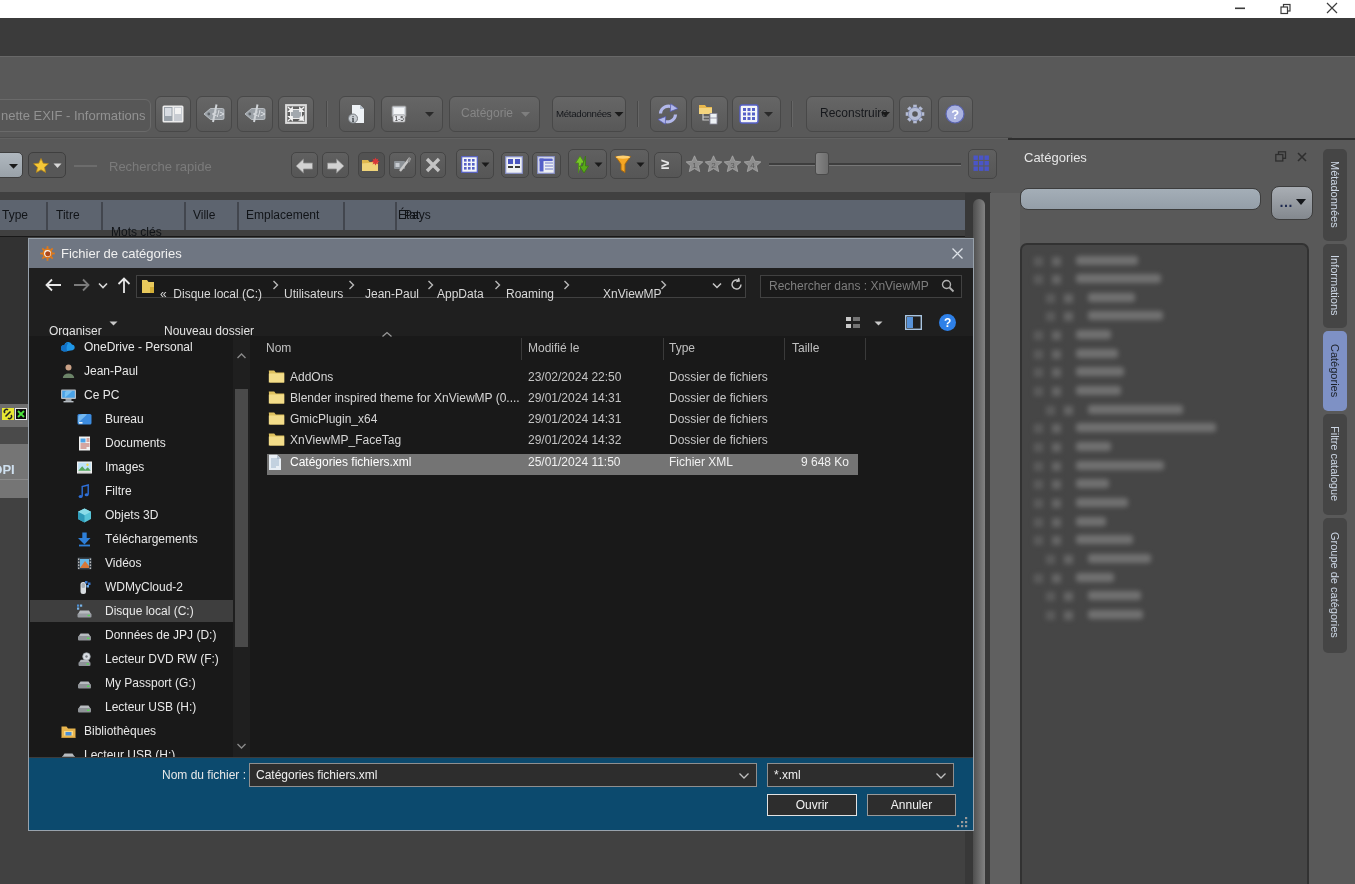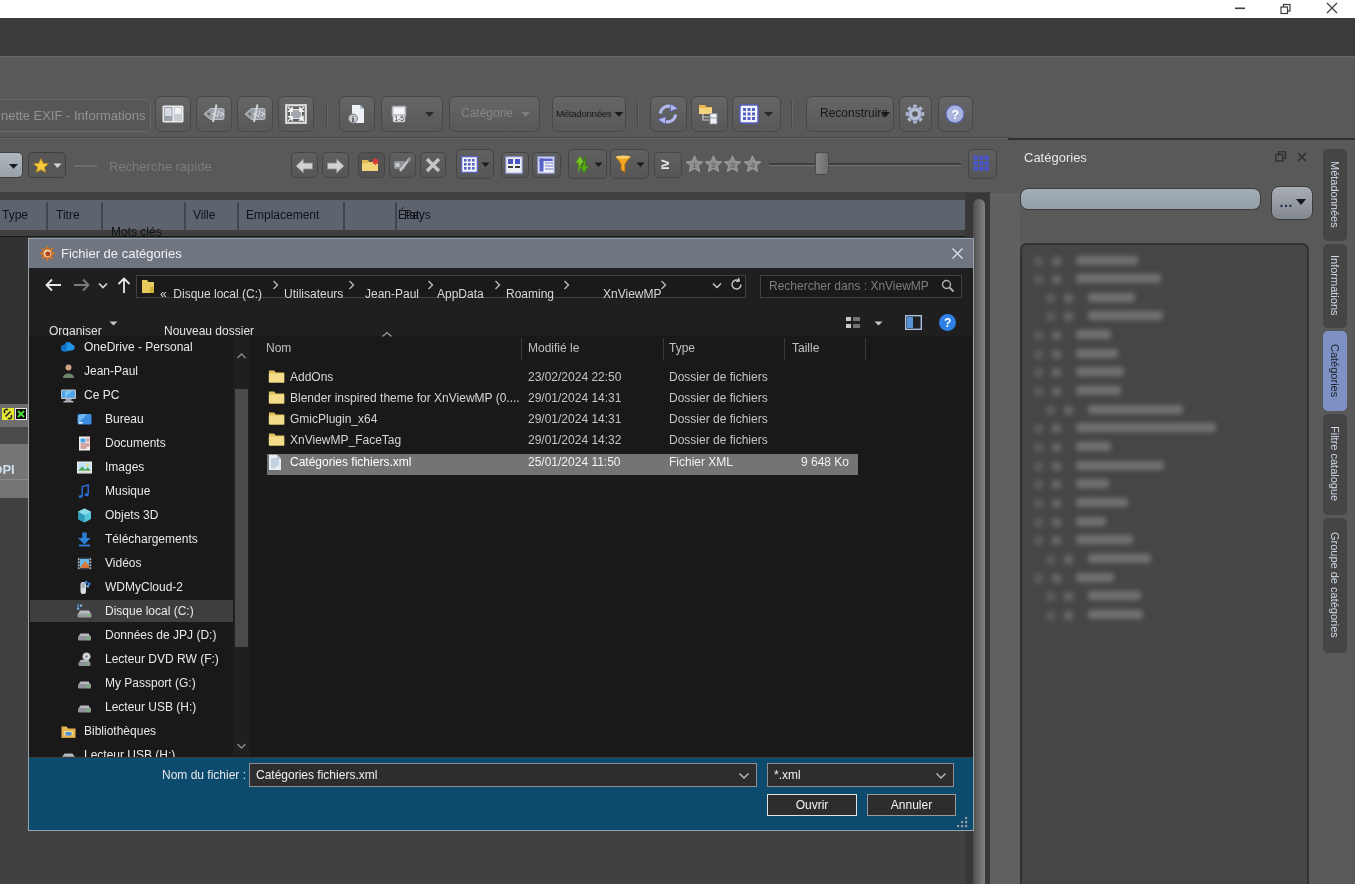--- a/index.html
+++ b/index.html
@@ -236,21 +236,21 @@
         <path d="M2.2 11.7 l4-4.5 3 3.5 2.5-2.5 3.1 3.5 z" fill="#58a85a"></path>
         <circle cx="11.5" cy="5.8" r="1.2" fill="#f8d848"></circle>
         <rect x="2.2" y="12.5" width="12.6" height="1.6" fill="#d8d8d8"></rect>
       </svg></div>
 <div class="ab" style="left:76px;top:221px;color:#e8e8e8;font-size:12px;white-space:nowrap;">Images</div>
 <div class="ab" style="left:46.5px;top:243.5px;width:17px;height:17px;"><svg width="17" height="17" viewBox="0 0 17 17">
         <path d="M6.2 13.2 V3.5 l6-1.5 v9.5" stroke="#2e6fd8" stroke-width="1.4" fill="none"></path>
         <ellipse cx="4.6" cy="13.4" rx="2" ry="1.5" fill="#2e6fd8"></ellipse>
         <ellipse cx="10.6" cy="11.7" rx="2" ry="1.5" fill="#2e6fd8"></ellipse>
       </svg></div>
-<div class="ab" style="left:76px;top:245px;color:#e8e8e8;font-size:12px;white-space:nowrap;">Musique</div>
+<div class="ab" style="left:76px;top:245px;color:#e8e8e8;font-size:12px;white-space:nowrap;">Filtre</div>
 <div class="ab" style="left:46.5px;top:267.5px;width:17px;height:17px;"><svg width="17" height="17" viewBox="0 0 17 17">
         <path d="M8.5 1.5 L15 4.8 V12 L8.5 15.5 L2 12 V4.8 z" fill="#56c4d8"></path>
         <path d="M8.5 1.5 L15 4.8 L8.5 8.2 L2 4.8 z" fill="#8adcE8"></path>
         <path d="M8.5 8.2 V15.5 L2 12 V4.8 z" fill="#2e9ab8"></path>
       </svg></div>
 <div class="ab" style="left:76px;top:269px;color:#e8e8e8;font-size:12px;white-space:nowrap;">Objets 3D</div>
 <div class="ab" style="left:46.5px;top:291.5px;width:17px;height:17px;"><svg width="17" height="17" viewBox="0 0 17 17">
         <path d="M6.3 1.5 h4.4 V7 h3.8 L8.5 13.5 L2 7 h4.3 z" fill="#2e7fd8"></path>
         <path d="M3 14.5 h11" stroke="#2e7fd8" stroke-width="1.8"></path>
       </svg></div>

